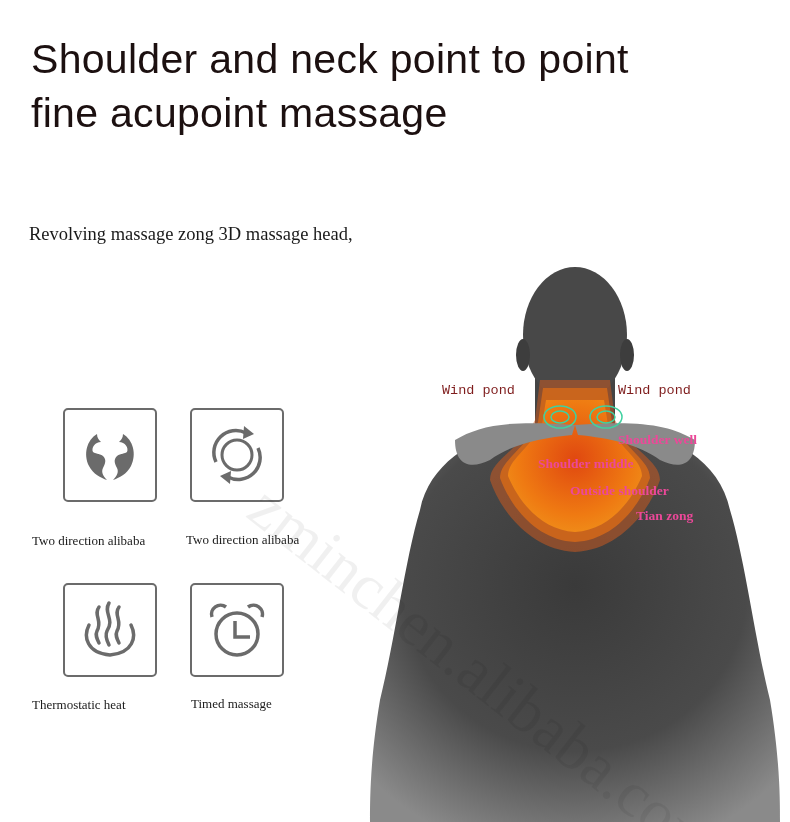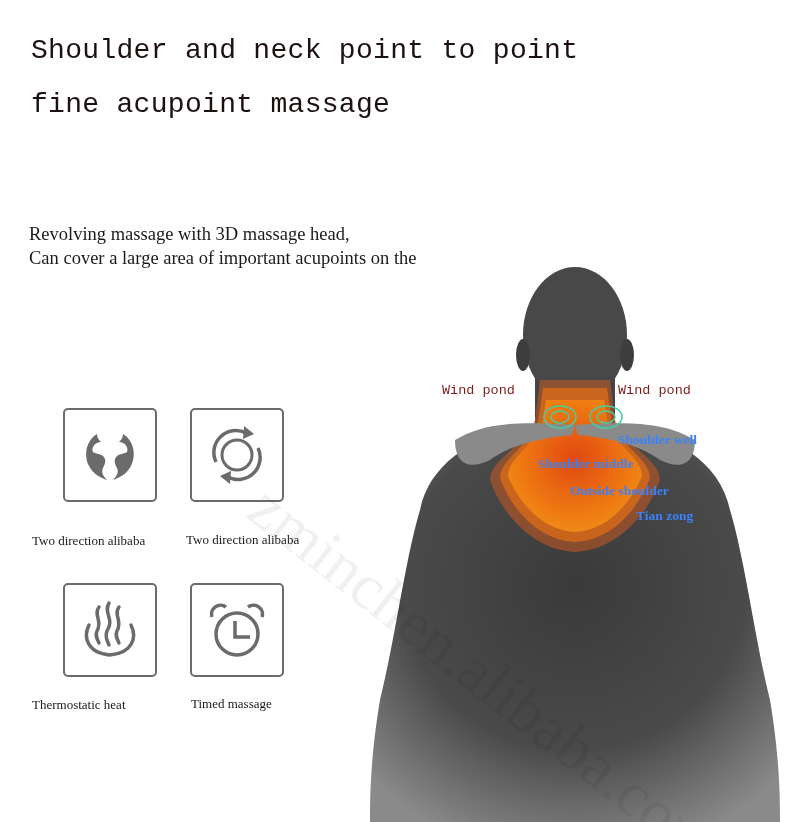--- a/index.html
+++ b/index.html
@@ -1,39 +1,38 @@
 <!DOCTYPE html>
 <html><head>
 <meta charset="utf-8">
 <style>
   html,body{margin:0;padding:0;background:#fff;}
   body{width:790px;height:822px;position:relative;overflow:hidden;font-family:"DejaVu Serif","Liberation Serif",serif;color:#1a1a1a;}
-  .title{position:absolute;left:31px;top:24px;font-family:Liberation Mono, monospace;font-size:28px;line-height:54px;color:#1c1010;letter-spacing:0.3px;}
+  .title{position:absolute;left:31px;top:32px;font-family:Liberation Sans, sans-serif;font-size:41px;line-height:54px;color:#1c1010;letter-spacing:0.3px;}
   .desc{position:absolute;left:29px;top:222px;font-family:"Liberation Serif",serif;font-size:18.5px;line-height:24px;color:#1a1a1a;}
   .desc div{white-space:nowrap;}
   .feat{position:absolute;width:94px;height:94px;border:2px solid #6b6b6b;border-radius:5px;box-sizing:border-box;display:flex;align-items:center;justify-content:center;}
   .feat svg{display:block;}
   .flabel{position:absolute;font-family:"Liberation Serif",serif;font-size:13px;color:#1a1a1a;white-space:nowrap;}
   .figure{position:absolute;left:360px;top:260px;width:430px;height:562px;}
   .pt{position:absolute;font-family:"Liberation Serif",serif;font-size:13.5px;white-space:nowrap;font-weight:bold;}
   .pt.red{color:#7f1d1d;font-weight:normal;font-family:Liberation Mono, monospace;}
-  .pt.white{color:#3b82f6;}
+  .pt.white{color:#ec4899;}
   .wm{position:absolute;left:280px;top:470px;font-family:"Liberation Serif",serif;font-size:64px;color:rgba(0,0,0,0.06);transform:rotate(38deg);transform-origin:left top;white-space:nowrap;pointer-events:none;}
 </style>
 </head>
 <body>
 
 <div class="title">
   <div>Shoulder and neck point to point</div>
   <div>fine acupoint massage</div>
 </div>
 
 <div class="desc">
-  <div>Revolving massage with 3D massage head,</div>
-  <div>Can cover a large area of important acupoints on the</div>
+  <div>Revolving massage zong 3D massage head,</div>
 </div>
 
 <div class="feat" style="left:63px;top:408px;">
   <svg width="70" height="70" viewBox="0 0 70 70">
     <path d="M22 14 C12 20 8 34 14 46 C18 54 26 58 32 60 C28 56 26 52 28 48 C30 44 32 40 28 36 C24 33 20 34 18 32 C16 28 20 22 26 22 C24 20 22 18 22 14 Z" fill="#6b6b6b"></path>
     <path d="M48 14 C58 20 62 34 56 46 C52 54 44 58 38 60 C42 56 44 52 42 48 C40 44 38 40 42 36 C46 33 50 34 52 32 C54 28 50 22 44 22 C46 20 48 18 48 14 Z" fill="#6b6b6b"></path>
   </svg>
 </div>
 <div class="flabel" style="left:32px;top:533px;">Two direction alibaba</div>
 

